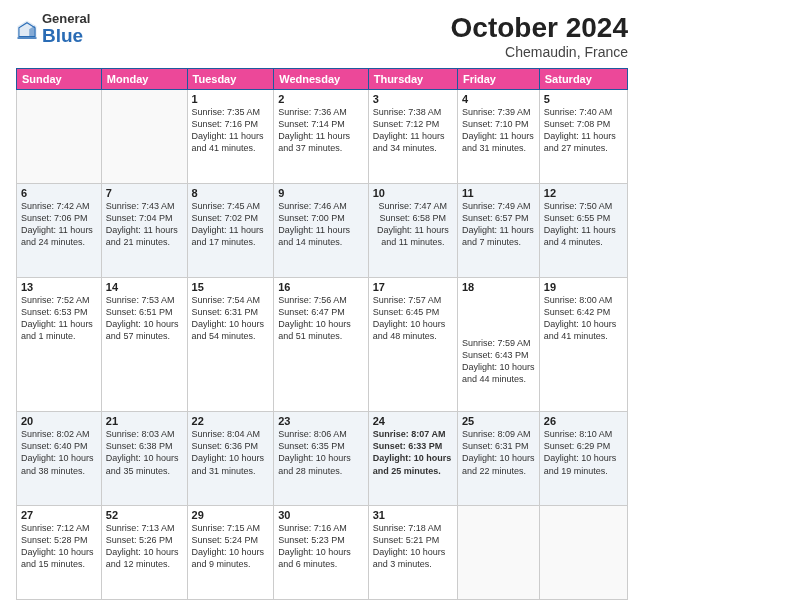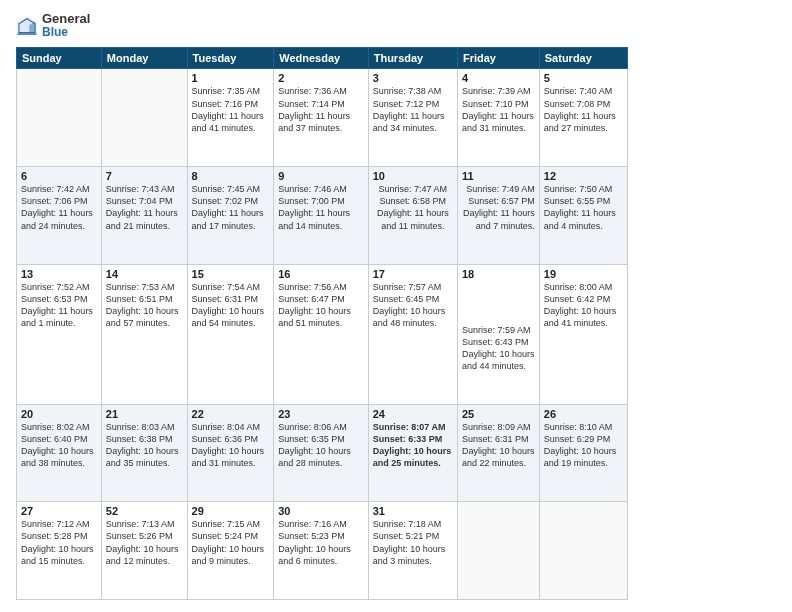--- a/index.html
+++ b/index.html
@@ -32,21 +32,21 @@
       display: flex;
       flex-direction: column;
       line-height: 1.1;
     }
     .logo-general {
       font-size: 13px;
       font-weight: bold;
       color: #333;
     }
     .logo-blue {
-      font-size: 12px;
+      font-size: 19px;
       font-weight: bold;
       color: #2a6cb5;
     }
     .logo-icon {
       width: 22px;
       height: 22px;
     }
     .title-block {
       text-align: right;
     }
@@ -59,21 +59,21 @@
       font-size: 14px;
       color: #444;
     }
     .calendar-table {
       width: 100%;
       border-collapse: collapse;
       flex: 1;
       font-size: 10px;
     }
     .calendar-table th {
-      background-color: #0c4a6e;
+      background-color: #ec4899;
       color: #fff;
       text-align: left;
       padding: 4px 5px;
       font-size: 11px;
       border: 1px solid #1e5a9e;
     }
     .calendar-table td {
       border: 1px solid #ccc;
       vertical-align: top;
       padding: 3px 4px;
@@ -108,20 +108,24 @@
       <svg class="logo-icon" viewBox="0 0 30 30" xmlns="http://www.w3.org/2000/svg">
         <polygon points="15,2 28,10 28,26 2,26 2,10" fill="#2a6cb5" opacity="0.15"></polygon>
         <polygon points="15,5 26,12 26,24 4,24 4,12" fill="none" stroke="#2a6cb5" stroke-width="1.5"></polygon>
         <polygon points="18,14 26,9 26,24 18,24" fill="#2a6cb5" opacity="0.5"></polygon>
         <line x1="2" y1="26" x2="28" y2="26" stroke="#2a6cb5" stroke-width="2"></line>
       </svg>
       <div class="logo-text">
         <span class="logo-general">General</span>
         <span class="logo-blue">Blue</span>
       </div>
+    </div>
+    <div class="title-block">
+      <div class="month-title">October 2024</div>
+      <div class="location-title">Chemaudin, France</div>
     </div>
   </div>
 
   <table class="calendar-table">
     <thead>
       <tr>
         <th>Sunday</th>
         <th>Monday</th>
         <th>Tuesday</th>
         <th>Wednesday</th>
@@ -191,21 +195,21 @@
 Daylight: 11 hours and 14 minutes.</div>
           </td>
           <td>
             <span class="day-number">10</span>
             <div class="day-info" style="white-space: pre-line; text-align: center;">Sunrise: 7:47 AM
 Sunset: 6:58 PM
 Daylight: 11 hours and 11 minutes.</div>
           </td>
           <td>
             <span class="day-number">11</span>
-            <div class="day-info" style="white-space: pre-line; text-align: right;">Sunrise: 7:49 AM
+            <div class="day-info" style="white-space: pre-line;">Sunrise: 7:49 AM
 Sunset: 6:57 PM
 Daylight: 11 hours and 7 minutes.</div>
           </td>
           <td>
             <span class="day-number">12</span>
             <div class="day-info" style="white-space: pre-line;">Sunrise: 7:50 AM
 Sunset: 6:55 PM
 Daylight: 11 hours and 4 minutes.</div>
           </td>
         </tr>

